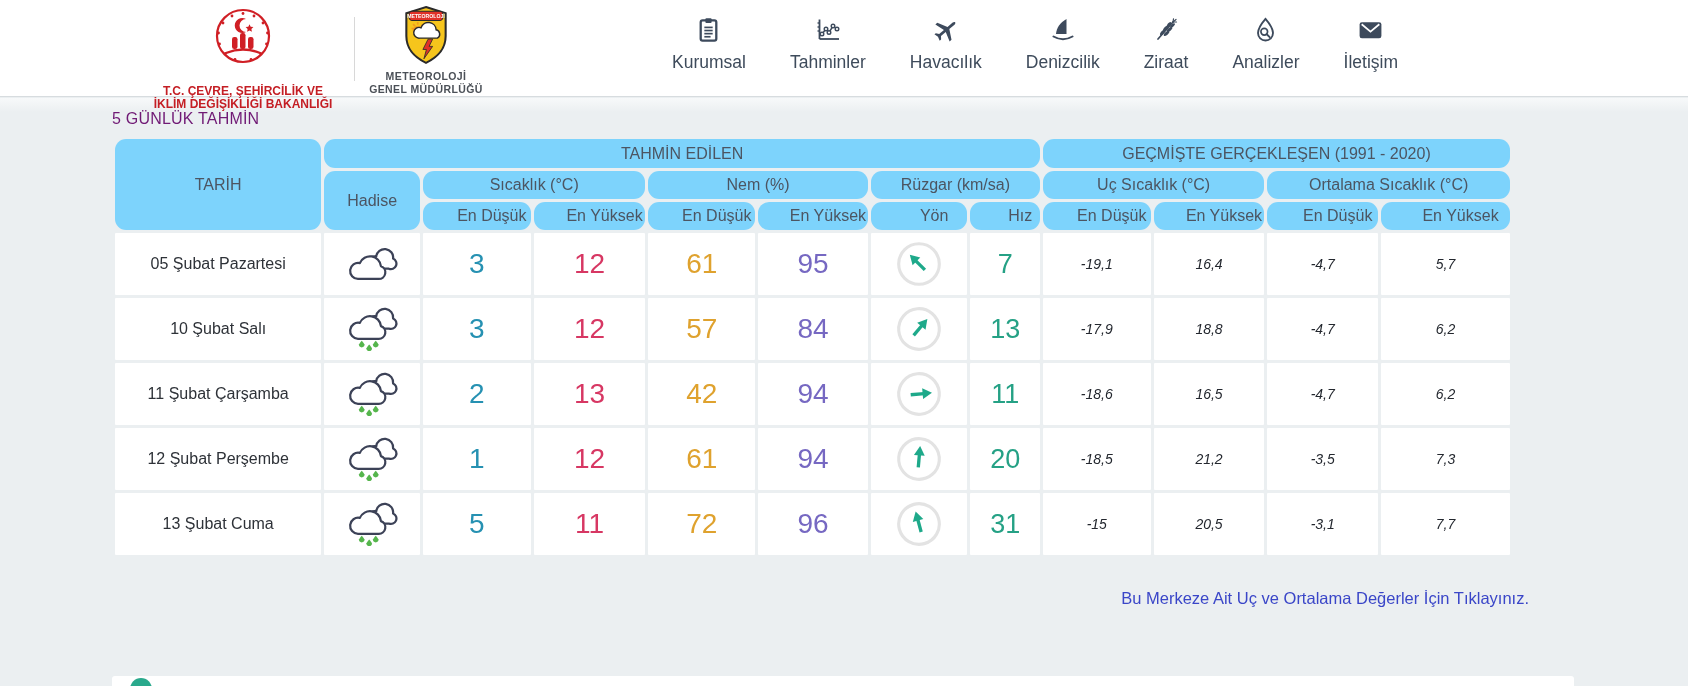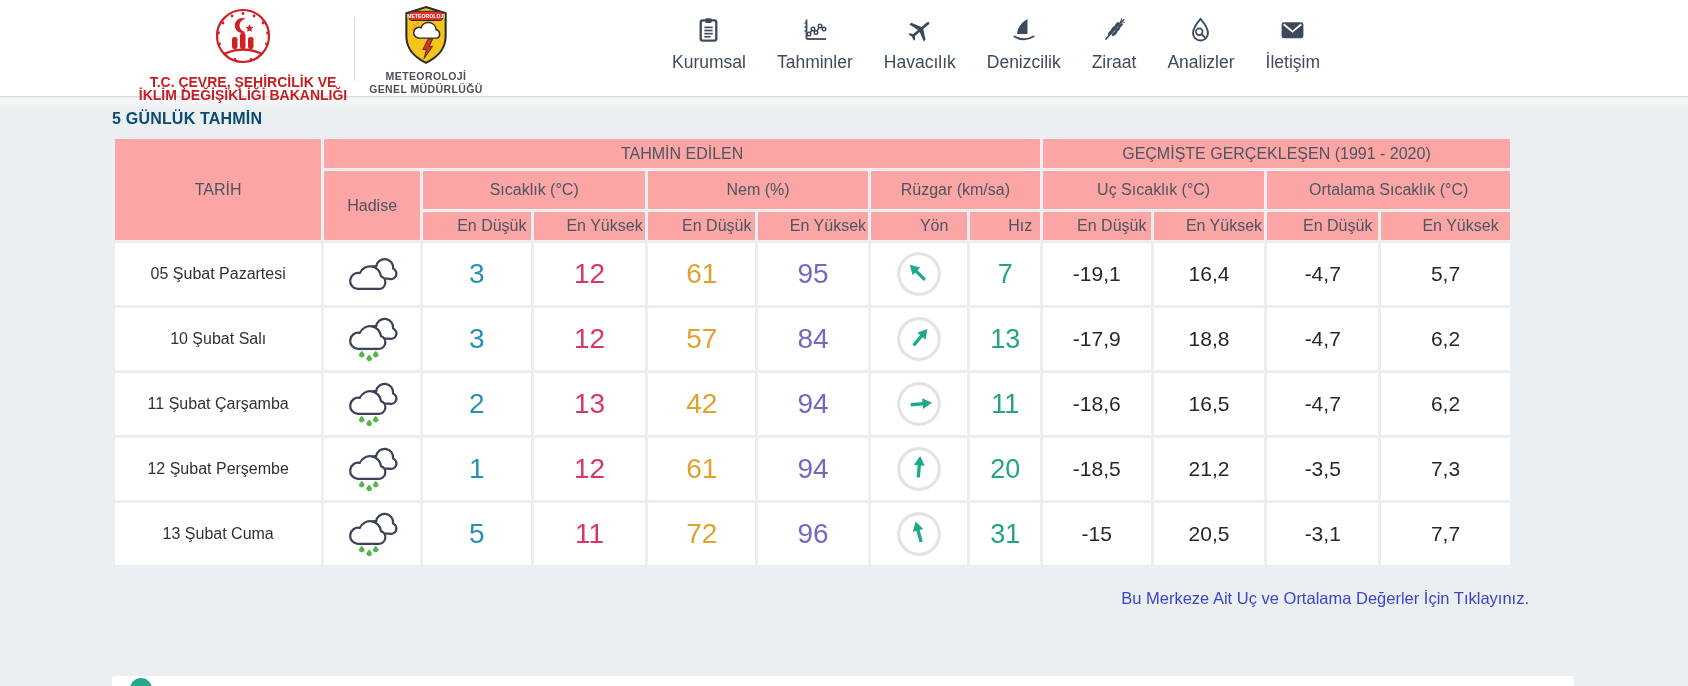--- a/index.html
+++ b/index.html
@@ -10,51 +10,51 @@
     position:relative;
     color:#2f3338;
   }
   
   .topbar {
     position:absolute; left:0; top:0; width:1688px; height:97px;
     background:#ffffff; border-bottom:1px solid #d7dcdf; z-index:5;
   }
   .logo-wrap { position:absolute; left:138px; top:5px; display:flex; align-items:flex-start; }
   .ministry { width:210px; text-align:center; cursor:pointer; }
-  .ministry .m-text { color:#c41e24; font-weight:bold; font-size:14px; line-height:13px; margin-top:1px; }
+  .ministry .m-text { color:#c41e24; font-weight:bold; font-size:12px; line-height:13px; margin-top:10px; }
   .logo-divider { width:1px; height:64px; background:#d8d8d8; margin:12px 12px 0 6px; }
   .mgm { width:118px; text-align:center; cursor:pointer; }
   .mgm .m-text { color:#4b5057; font-weight:bold; font-size:10.5px; line-height:13px; letter-spacing:.4px; margin-top:1px; }
   
-  .nav { position:absolute; left:672px; top:16px; display:flex; gap:31px; }
+  .nav { position:absolute; left:672px; top:16px; display:flex; gap:44px; }
   .nav-item { display:flex; flex-direction:column; align-items:center; gap:8px; cursor:pointer; color:#3d4a5c; }
   .nav-item .icn { height:28px; display:flex; align-items:center; justify-content:center; }
   .nav-item .lbl { font-size:17.5px; color:#3e4b5b; white-space:nowrap; }
   
   .content-fade { position:absolute; left:0; top:98px; width:1688px; height:14px;
     background:linear-gradient(#f7f9fa,#ebeff1); }
-  .page-title { position:absolute; left:112px; top:110px; font-size:16px; font-weight:bold; color:#0c4a6e; letter-spacing:.2px; }
+  .page-title { position:absolute; left:112px; top:110px; font-size:16px; font-weight:normal; color:#701a75; letter-spacing:.2px; }
   
   table.fc { position:absolute; left:112px; top:136px; border-collapse:separate; border-spacing:3px; table-layout:fixed; width:1401px; }
   table.fc th, table.fc td { background:#ffffff; text-align:center; vertical-align:middle; font-weight:normal; border-radius:1px; }
-  table.fc thead th { background:#fca5a5; color:#4c5562; font-size:16px; }
+  table.fc thead th { background:#7dd3fc; color:#4c5562; font-size:16px;border-radius:11px; }
   th.group { height:29px; }
-  th.sub { height:38px; color:#535d6a; }
+  th.sub { height:28px; color:#535d6a; }
   th.leaf { height:28px; font-size:16px;padding-left:30px; }
   th.date-head { font-size:16px; color:#4c5562; }
   tbody td { height:62px; }
   .c-min  { color:#2691b2; }
   .c-max  { color:#d73763; }
   .c-hmin { color:#dfa22e; }
   .c-hmax { color:#7668c2; }
   .c-gray { color:#5d6875; }
   td.date-cell { font-size:16px; color:#2e3238; }
   td.v { font-size:28px; }
   td.speed { font-size:27px; color:#25a185; }
-  td.hist { font-size:21px; color:#23272e; }
+  td.hist { font-size:14px; color:#23272e;font-style:italic; }
   .weather { display:flex; justify-content:center; align-items:center; }
   .wind-badge { display:flex; justify-content:center; align-items:center; }
   .wind-badge svg { transform-origin:50% 50%; }
   
   .footer-link { position:absolute; top:589px; left:128px; width:1401px; text-align:right;
     font-size:16.5px; color:#3a46c8; cursor:pointer; }
   .bottom-strip { position:absolute; left:112px; top:676px; width:1462px; height:12px;
     background:#ffffff; border-radius:3px 3px 0 0; }
   .bottom-strip .dot { position:absolute; left:18px; top:2px; width:22px; height:22px;
     border-radius:50%; background:#29a98c; }

